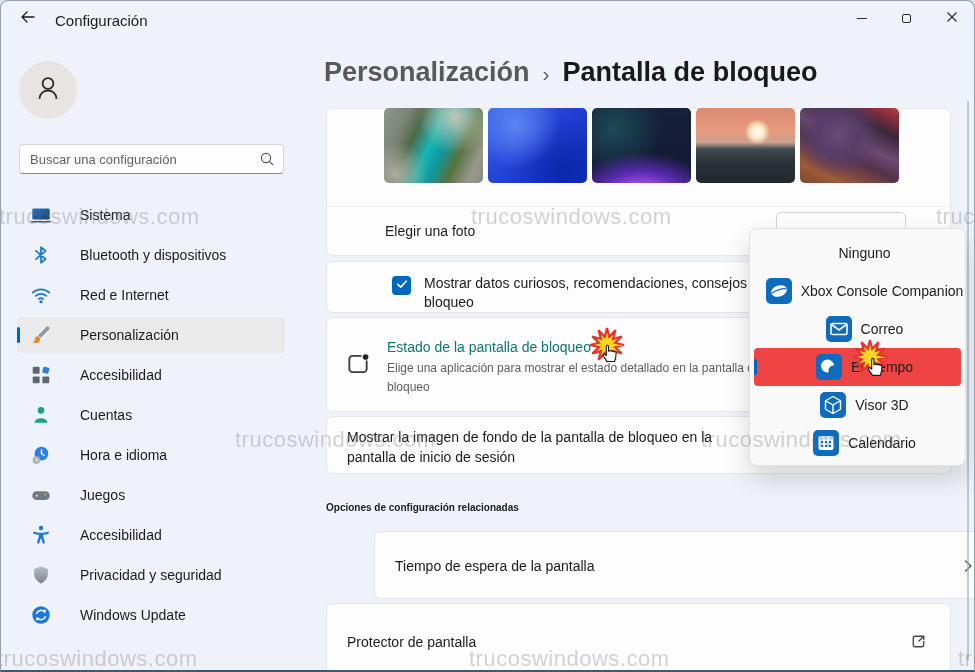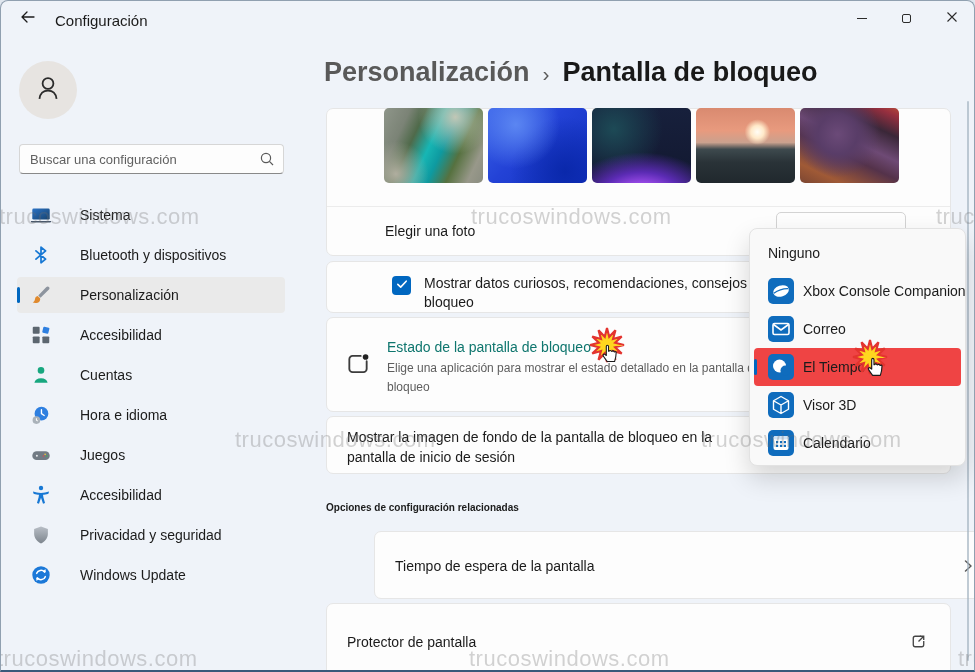--- a/index.html
+++ b/index.html
@@ -87,21 +87,21 @@
   .card-saver .row-label{top:30px;}
   .trail-icon{position:absolute;right:22px;}
   .card-timeout .trail-icon{top:26px;}
   .card-saver .trail-icon{top:28px;}
   
   .dropdown{
     position:absolute;left:748px;top:227px;width:217px;height:238px;z-index:10;
     background:#f9f9f9;border:1px solid #e2e2e2;border-radius:8px;
     box-shadow:0 12px 26px rgba(0,0,0,0.16);padding:5px 4px;
   }
-  .dd-item{position:relative;height:38px;display:flex;align-items:center;gap:9px;padding-left:14px;border-radius:4px;cursor:pointer;}
+  .dd-item{position:relative;height:38px;display:flex;align-items:center;gap:9px;padding-left:14px;border-radius:4px;cursor:pointer;justify-content:center;}
   .dd-item .app-ic{width:26px;height:26px;flex:0 0 26px;border-radius:5px;background:#0f6cbd;display:flex;align-items:center;justify-content:center;}
   .dd-item .dd-lbl{font-size:14px;color:#1b1b1b;white-space:nowrap;}
   .dd-item.highlighted{background:#ef4444;}
   .dd-item.highlighted::before{content:"";position:absolute;left:0;top:11px;width:3px;height:16px;border-radius:2px;background:#0067c0;}
   
   .fx{position:absolute;z-index:12;pointer-events:none;}
   .watermark{position:absolute;z-index:15;font-size:22px;letter-spacing:0.5px;color:rgba(110,110,110,0.30);white-space:nowrap;pointer-events:none;}
   .scrollbar{position:absolute;right:5px;top:100px;width:2px;height:560px;background:#9fb0bf;opacity:0.65;border-radius:2px;z-index:4;cursor:pointer;}
 </style>
 </head>
@@ -175,20 +175,33 @@
 
       <div class="nav-item">
         <span class="ic">
           <svg width="22" height="22" viewBox="0 0 24 24">
               <path d="M6.5 7.5 L17 16.5 L12 20.5 L12 3.5 L17 7.5 L6.5 16.5" fill="none" stroke="#1878d4" stroke-width="1.9" stroke-linejoin="round" stroke-linecap="round"></path>
             </svg>
         </span>
         <span class="lbl">Bluetooth y dispositivos</span>
       </div>
 
+      <div class="nav-item">
+        <span class="ic">
+          <svg width="22" height="22" viewBox="0 0 24 24">
+              <g stroke="#1878d4" fill="none" stroke-width="1.9" stroke-linecap="round">
+                <path d="M3 9.5 a13 13 0 0 1 18 0"></path>
+                <path d="M6.3 13 a8.5 8.5 0 0 1 11.4 0"></path>
+                <path d="M9.5 16.3 a4.2 4.2 0 0 1 5 0"></path>
+              </g>
+              <circle cx="12" cy="19.3" r="1.7" fill="#1878d4"></circle>
+            </svg>
+        </span>
+        <span class="lbl">Red e Internet</span>
+      </div>
 
       <div class="nav-item selected">
         <span class="ic">
           <svg width="22" height="22" viewBox="0 0 24 24">
               <path d="M20.7 3.3 c-1-1-2.3-0.6-3.1 0.3 L9 12.5 l2.5 2.5 8.9-8.6 c0.9-0.8 1.3-2.1 0.3-3.1Z" fill="#8d949e"></path>
               <path d="M8.3 13.2 c-1.8 0.3-2.6 1.8-2.9 3.4 -0.3 1.5-0.7 2.5-2.4 3.6 2.3 0.8 5.9 0.6 7.3-1.2 1-1.2 1-2.9 0.5-3.6Z" fill="#e08a2e"></path>
             </svg>
         </span>
         <span class="lbl">Personalización</span>
       </div>

